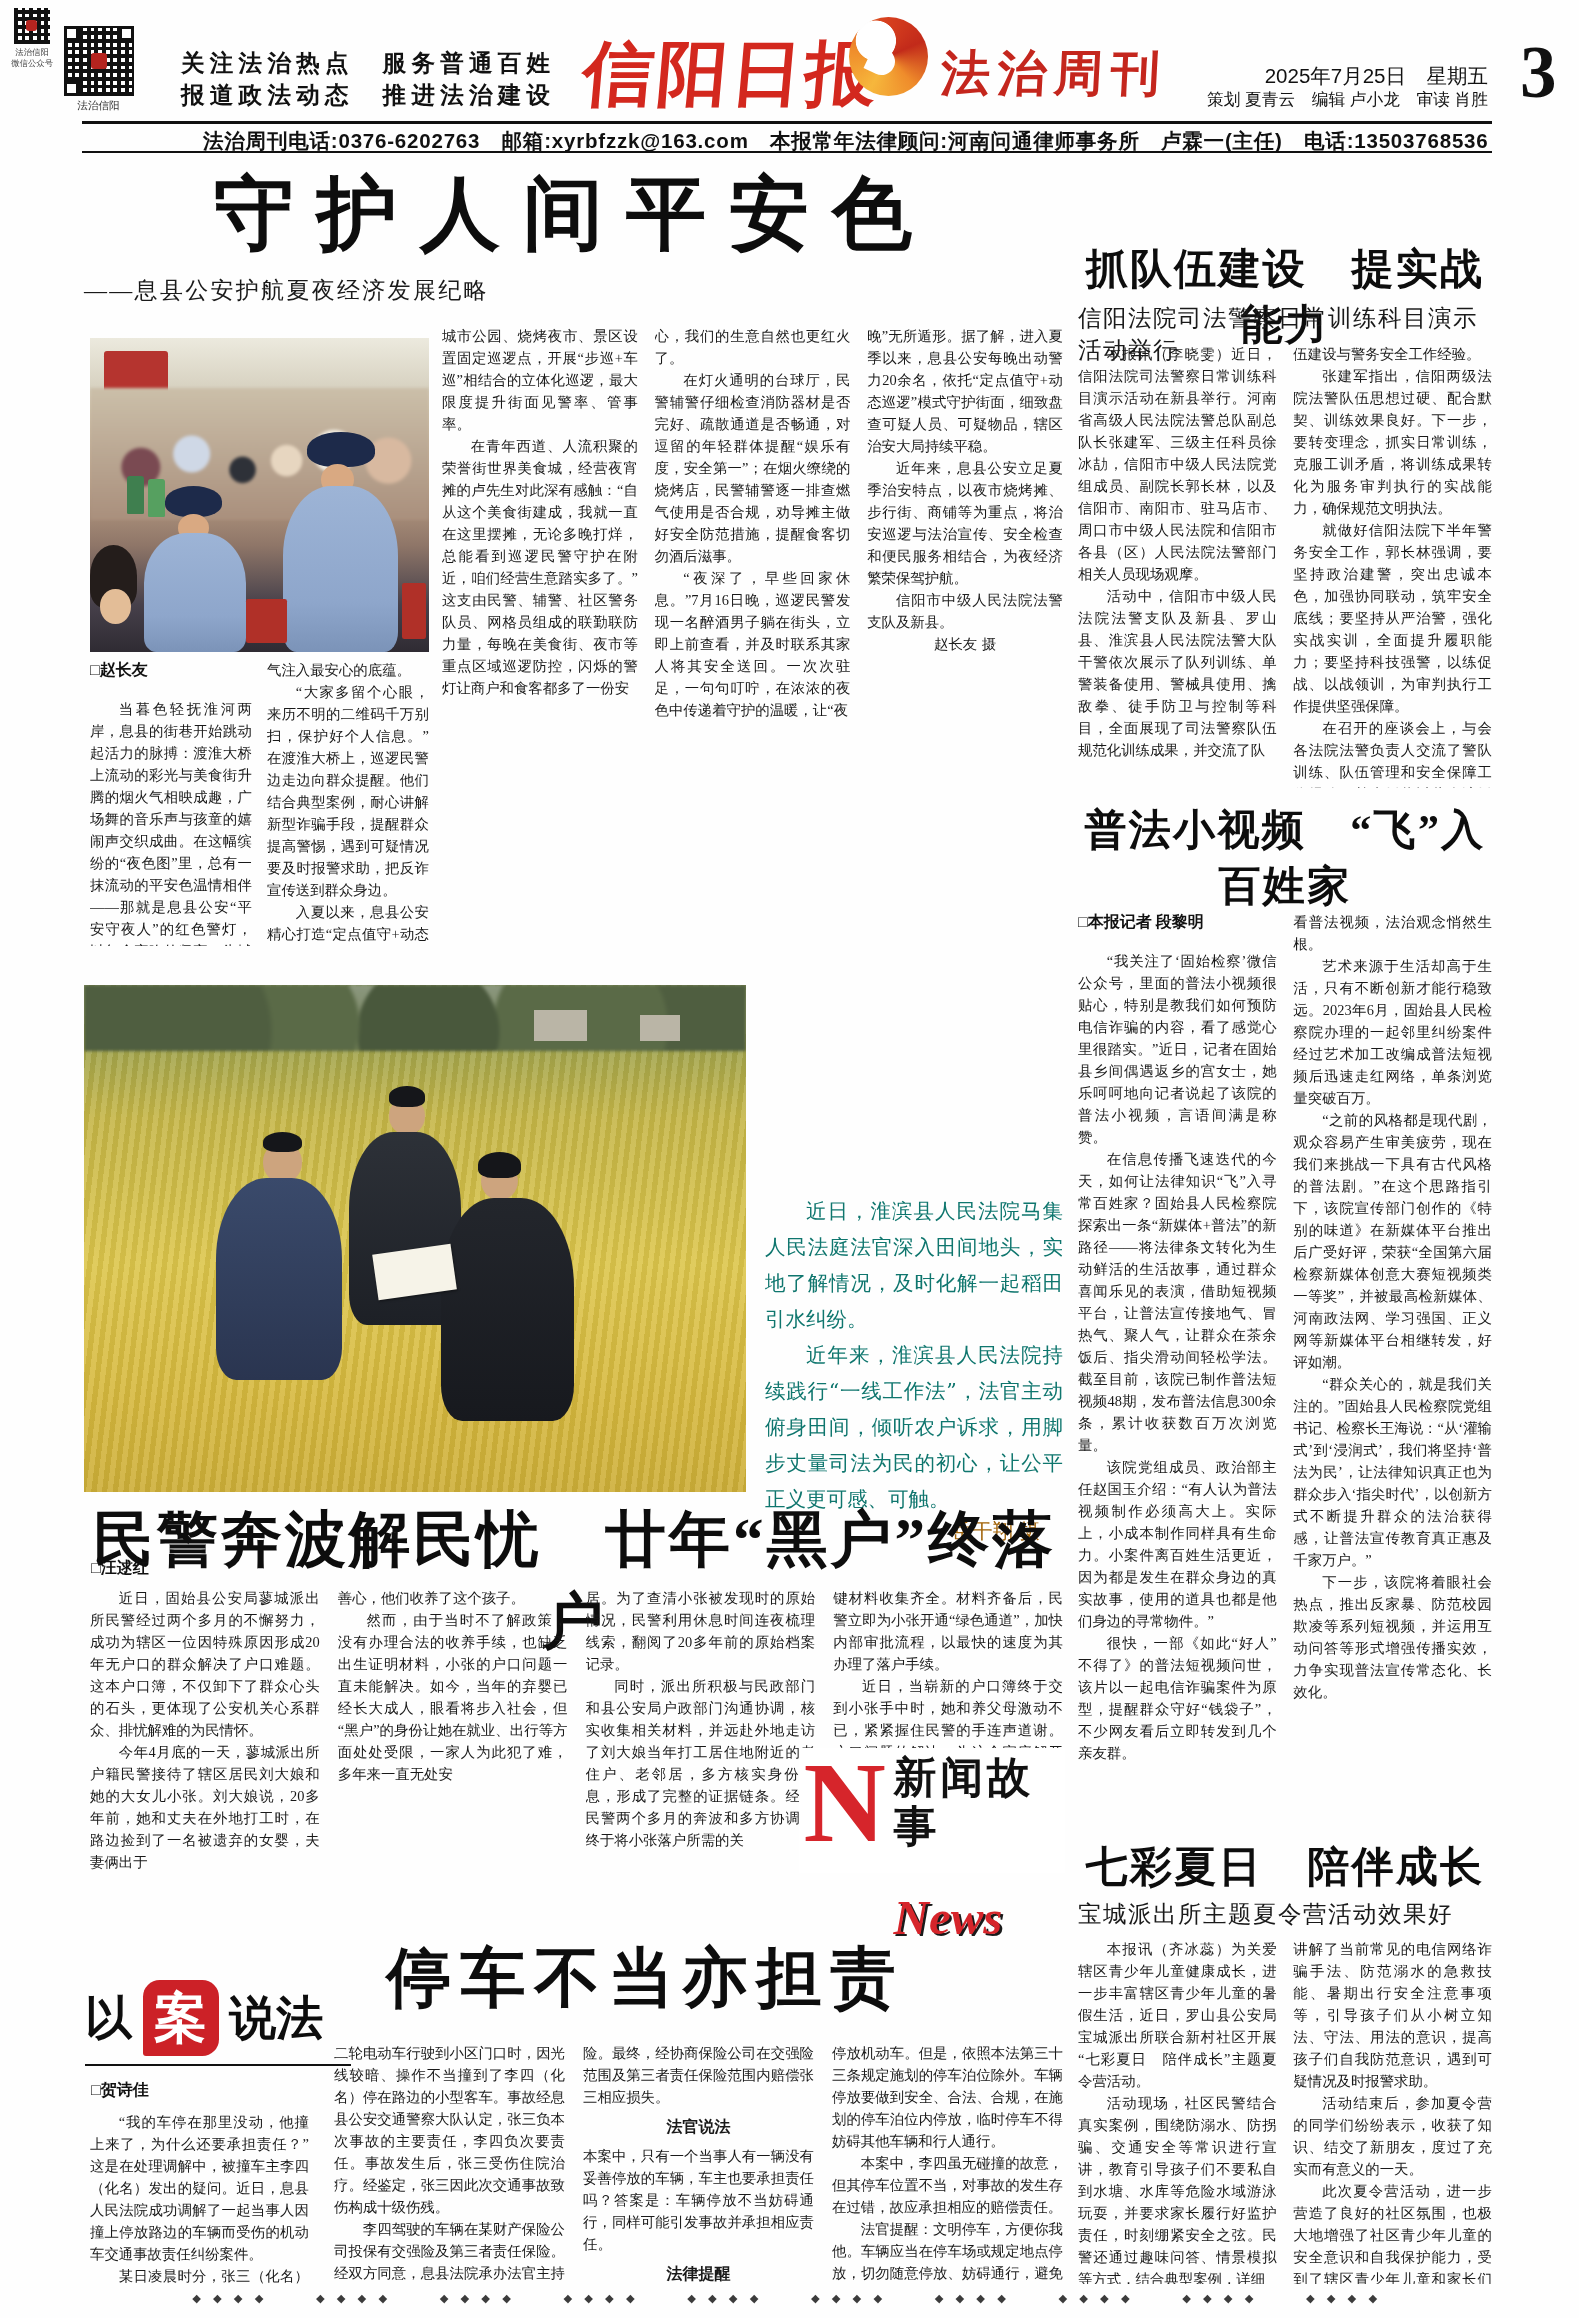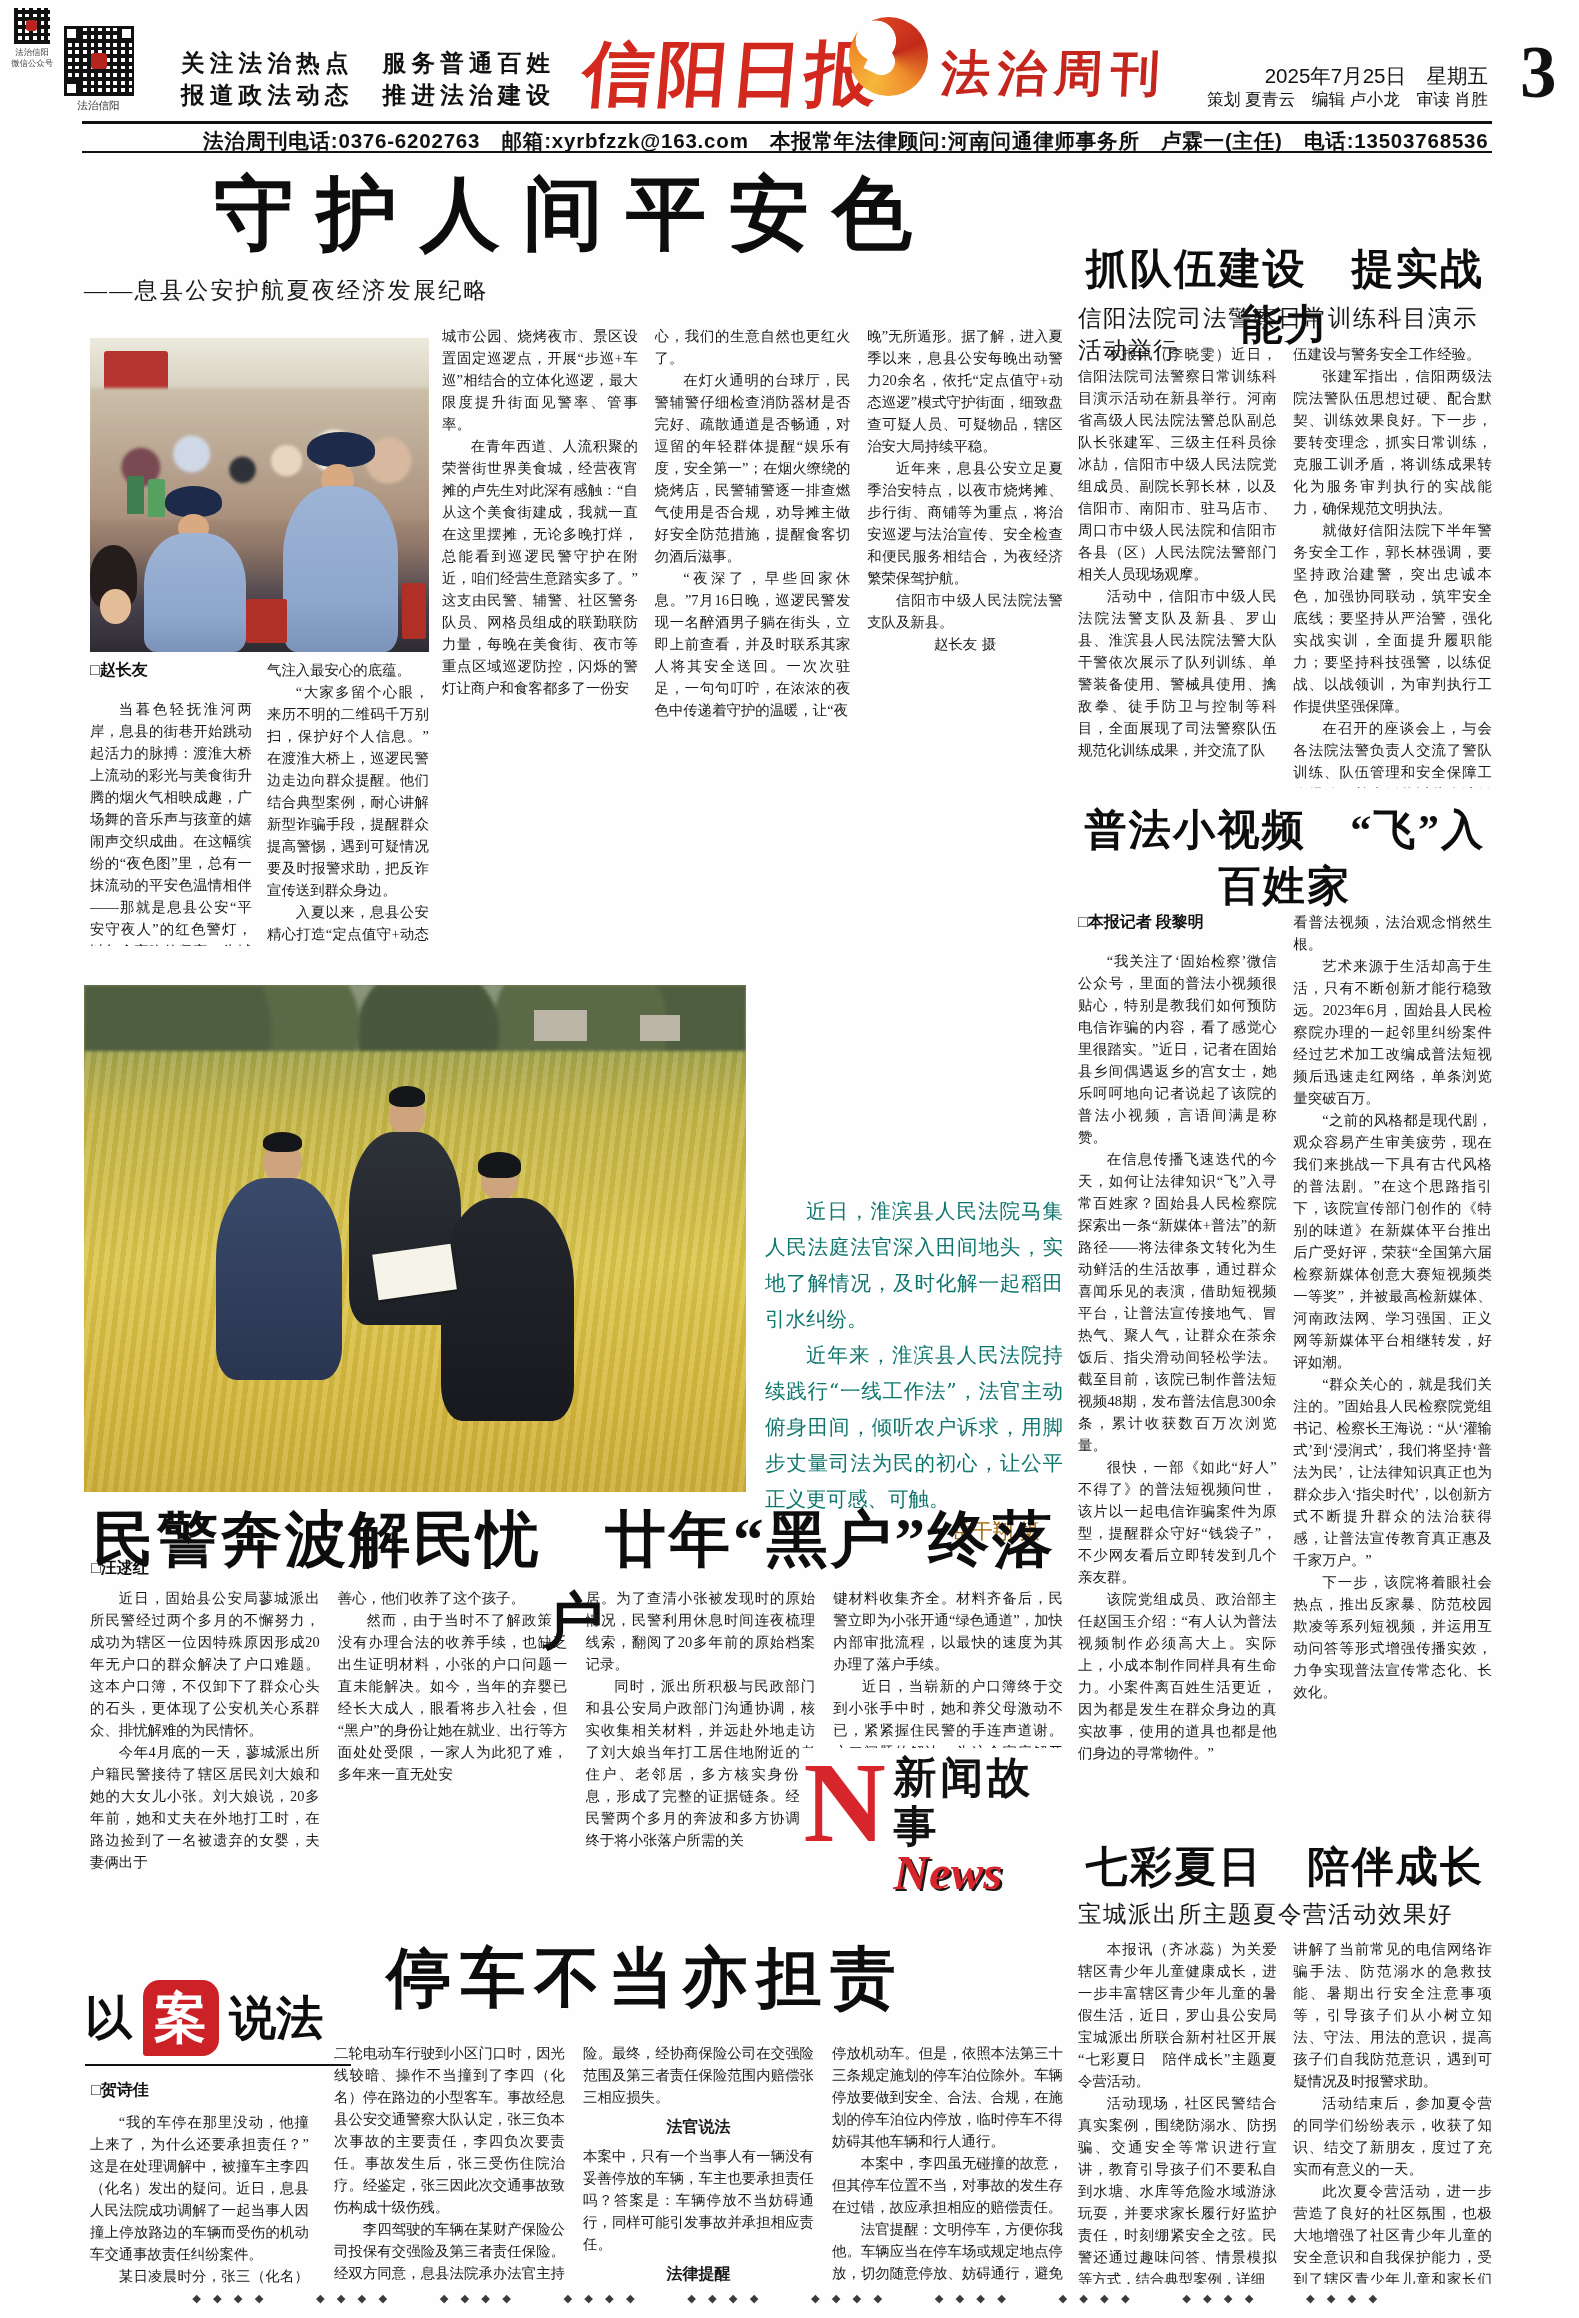--- a/index.html
+++ b/index.html
@@ -91,21 +91,21 @@
   .cap2-credit { font-size:20.5px; text-align:right; font-family:"DejaVu Serif",serif; color:#a16207; padding-right:23px; }
 
   
   .badge { display:flex; align-items:center; gap:10.6px; }
   .badge-pre, .badge-post { font-size:47px; font-weight:900; color:#0d0d0d; }
   .badge-box { width:76px; height:76px; background:#cc2127; border-radius:16.7px 16.7px 16.7px 3px; color:#fff; font-size:53px; font-weight:900; text-align:center; line-height:76px; }
 
   
   .newsbox { background:#fff; display:flex; align-items:flex-start; padding:4.6px 7.6px 0 4.6px; }
   .news-n { font-size:114px; font-weight:900; color:#d6252b; line-height:99px; font-family:"Liberation Serif",serif; }
-  .news-right { display:flex; flex-direction:column; margin-left:7.6px; }
+  .news-right { display:flex; flex-direction:column; margin-left:7.6px;gap:45px; }
   .news-cn { font-size:43px; font-weight:900; color:#111; letter-spacing:3.8px; line-height:49px; }
   .news-en { font-size:49px; font-weight:bold; font-style:italic; color:#d6252b; line-height:49px; margin-top:-3px; text-shadow:2.3px 2.3px 0 #1a1a1a; font-family:"Liberation Serif",serif; }
 
   .diamonds { font-size:11.4px; color:#3c3c3c; text-align:center; letter-spacing:4.6px; white-space:pre; }
 </style>
 </head>
 <body>
 
 <div class="page">
 
@@ -327,22 +327,22 @@
       </div>
   </div>
 
   <div class="abs hr-title" style="left:1078px; top:802px; width:414px;">普法小视频　“飞”入百姓家</div>
   <div class="abs cols" style="left:1078px; top:911px; width:414px; height:905px;">
     <div class="col">
       <div class="byline">□本报记者 段黎明</div>
       <div>
           <p>“我关注了‘固始检察’微信公众号，里面的普法小视频很贴心，特别是教我们如何预防电信诈骗的内容，看了感觉心里很踏实。”近日，记者在固始县乡间偶遇返乡的宫女士，她乐呵呵地向记者说起了该院的普法小视频，言语间满是称赞。</p>
           <p>在信息传播飞速迭代的今天，如何让法律知识“飞”入寻常百姓家？固始县人民检察院探索出一条“新媒体+普法”的新路径——将法律条文转化为生动鲜活的生活故事，通过群众喜闻乐见的表演，借助短视频平台，让普法宣传接地气、冒热气、聚人气，让群众在茶余饭后、指尖滑动间轻松学法。截至目前，该院已制作普法短视频48期，发布普法信息300余条，累计收获数百万次浏览量。</p>
+          <p>该院党组成员、政治部主任赵国玉介绍：“有人认为普法视频制作必须高大上。实际上，小成本制作同样具有生命力。小案件离百姓生活更近，因为都是发生在群众身边的真实故事，使用的道具也都是他们身边的寻常物件。”</p>
           <p>很快，一部《如此“好人”不得了》的普法短视频问世，该片以一起电信诈骗案件为原型，提醒群众守好“钱袋子”，不少网友看后立即转发到几个亲友群。</p>
-          <p>该院党组成员、政治部主任赵国玉介绍：“有人认为普法视频制作必须高大上。实际上，小成本制作同样具有生命力。小案件离百姓生活更近，因为都是发生在群众身边的真实故事，使用的道具也都是他们身边的寻常物件。”</p>
         </div>
     </div>
     <div class="col cont">
         <div>
           <p>看普法视频，法治观念悄然生根。</p>
           <p>艺术来源于生活却高于生活，只有不断创新才能行稳致远。2023年6月，固始县人民检察院办理的一起邻里纠纷案件经过艺术加工改编成普法短视频后迅速走红网络，单条浏览量突破百万。</p>
           <p>“之前的风格都是现代剧，观众容易产生审美疲劳，现在我们来挑战一下具有古代风格的普法剧。”在这个思路指引下，该院宣传部门创作的《特别的味道》在新媒体平台推出后广受好评，荣获“全国第六届检察新媒体创意大赛短视频类一等奖”，并被最高检新媒体、河南政法网、学习强国、正义网等新媒体平台相继转发，好评如潮。</p>
           <p>“群众关心的，就是我们关注的。”固始县人民检察院党组书记、检察长王海说：“从‘灌输式’到‘浸润式’，我们将坚持‘普法为民’，让法律知识真正也为群众步入‘指尖时代’，以创新方式不断提升群众的法治获得感，让普法宣传教育真正惠及千家万户。”</p>
           <p>下一步，该院将着眼社会热点，推出反家暴、防范校园欺凌等系列短视频，并运用互动问答等形式增强传播实效，力争实现普法宣传常态化、长效化。</p>
         </div>

